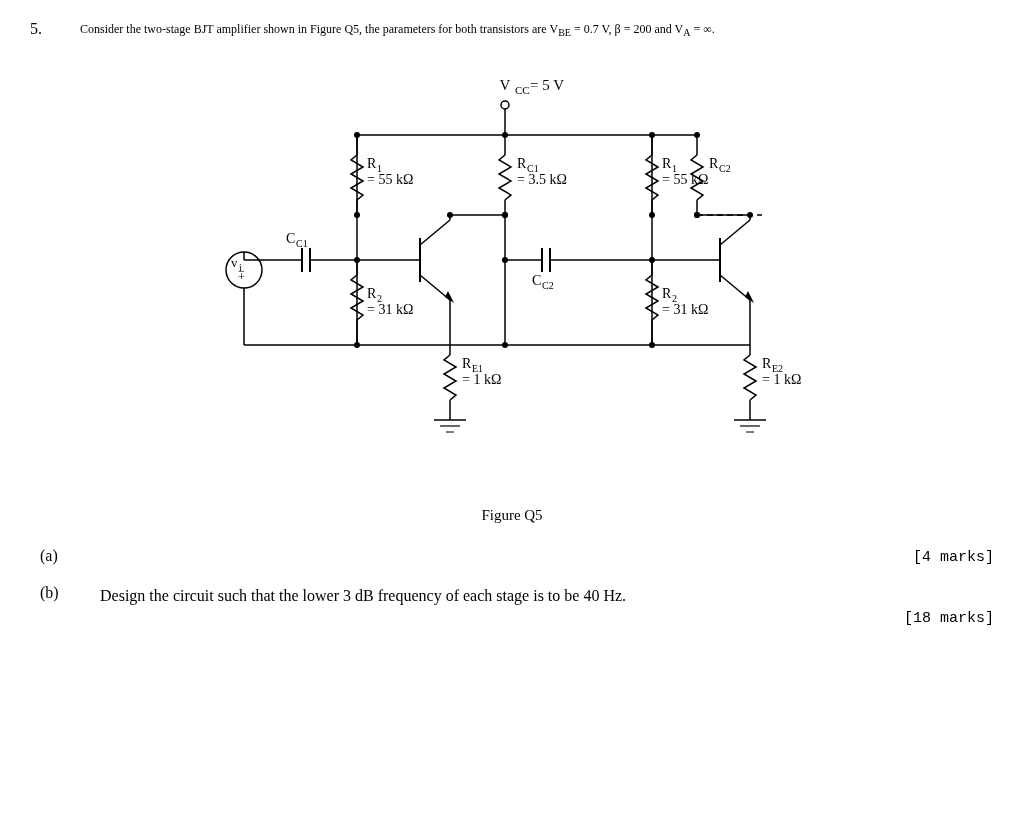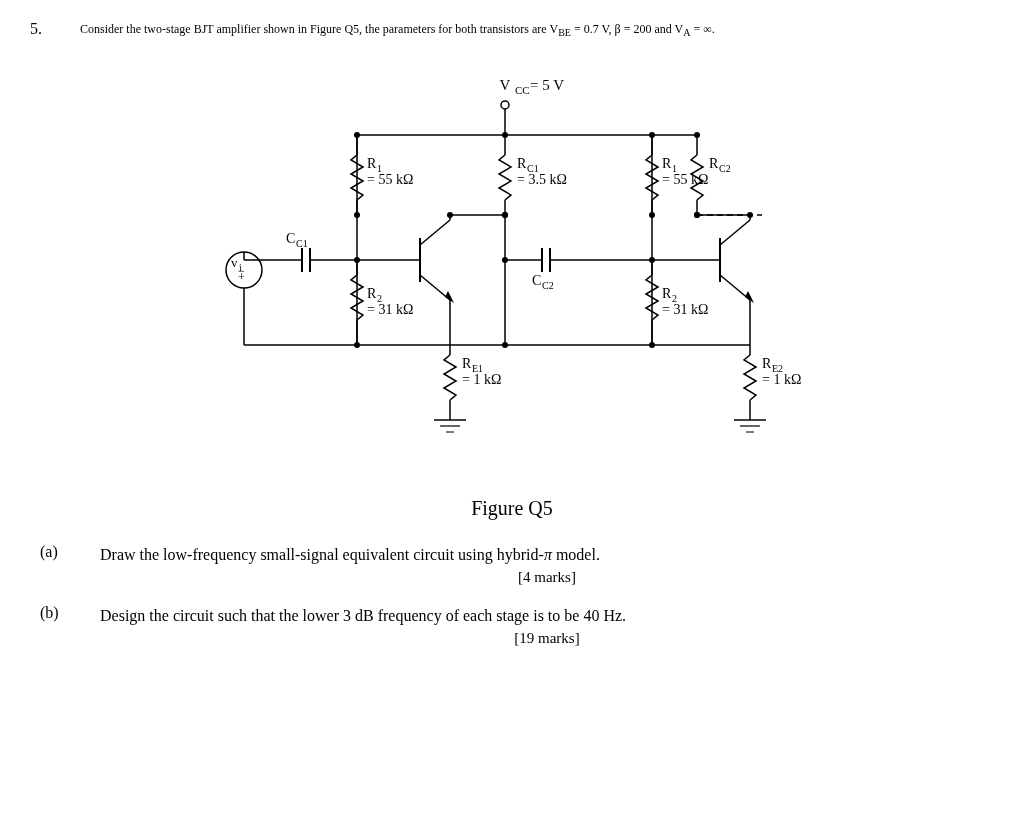--- a/index.html
+++ b/index.html
@@ -36,22 +36,22 @@
     }
 
     .figure-area {
       display: flex;
       flex-direction: column;
       align-items: center;
       margin: 10px 0 5px 0;
     }
 
     .figure-label {
-      font-size: 20px;
-      margin-top: 7px;
+      font-size: 15px;
+      margin-top: 17px;
     }
 
     .sub-question {
       display: flex;
       gap: 20px;
       margin-top: 18px;
       margin-left: 10px;
     }
 
     .sub-label {
@@ -64,23 +64,24 @@
       flex-direction: column;
       flex: 1;
     }
 
     .sub-text {
       font-size: 16px;
       line-height: 1.5;
     }
 
     .marks {
-      text-align: center;
+      text-align: right;
       font-size: 15px;
       margin-top: 2px;
+      font-family: Liberation Mono, monospace;
     }
 
     
     .circuit-svg {
       display: block;
     }
   </style>
 </head>
 <body>
 
@@ -294,28 +295,25 @@
       <line x1="544" y1="372" x2="552" y2="372" stroke="black" stroke-width="1"></line>
 
     </svg>
 
     <span class="figure-label">Figure Q5</span>
   </div>
 
   <div class="sub-question">
     <span class="sub-label">(a)</span>
     <div class="sub-content">
-      <span class="sub-text">
-        Draw the low-frequency small-signal equivalent circuit using hybrid-<i>π</i> model.
-      </span>
       <span class="marks">[4 marks]</span>
     </div>
   </div>
 
   <div class="sub-question">
     <span class="sub-label">(b)</span>
     <div class="sub-content">
       <span class="sub-text">Design the circuit such that the lower 3 dB frequency of each stage is to be 40 Hz.</span>
-      <span class="marks">[19 marks]</span>
+      <span class="marks">[18 marks]</span>
     </div>
   </div>
 
 </div>
 
 </body></html>

